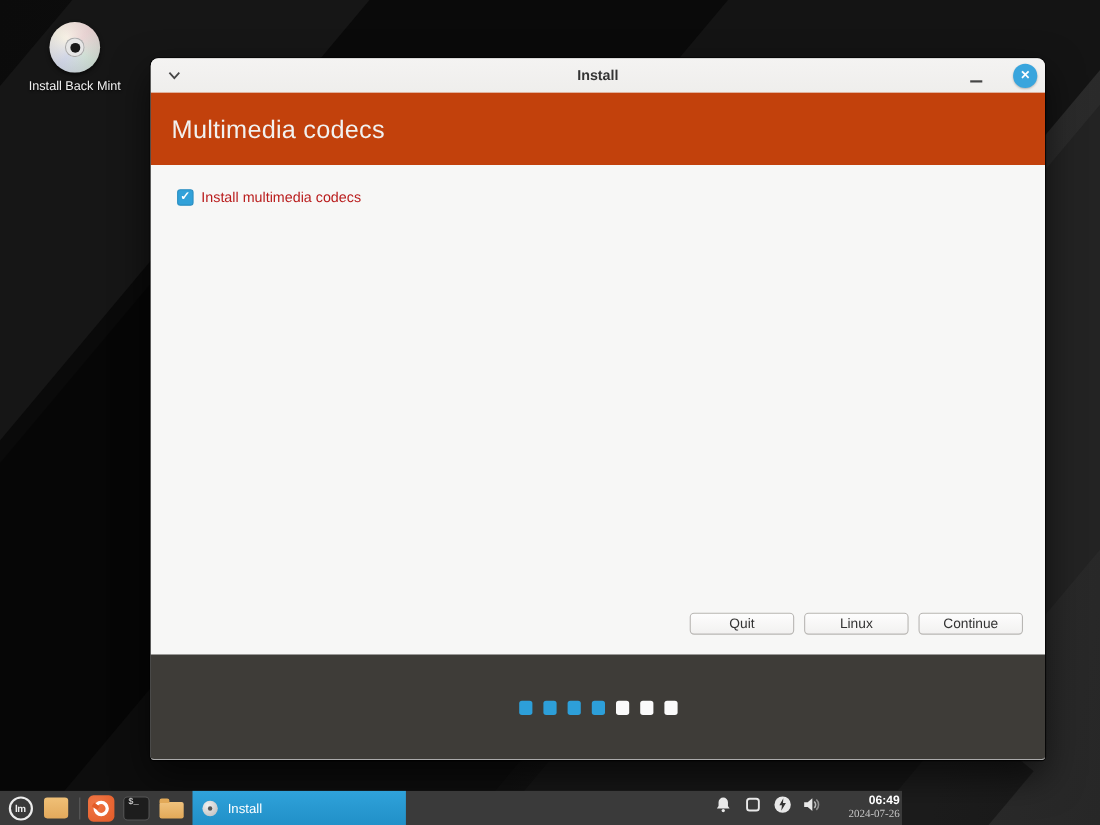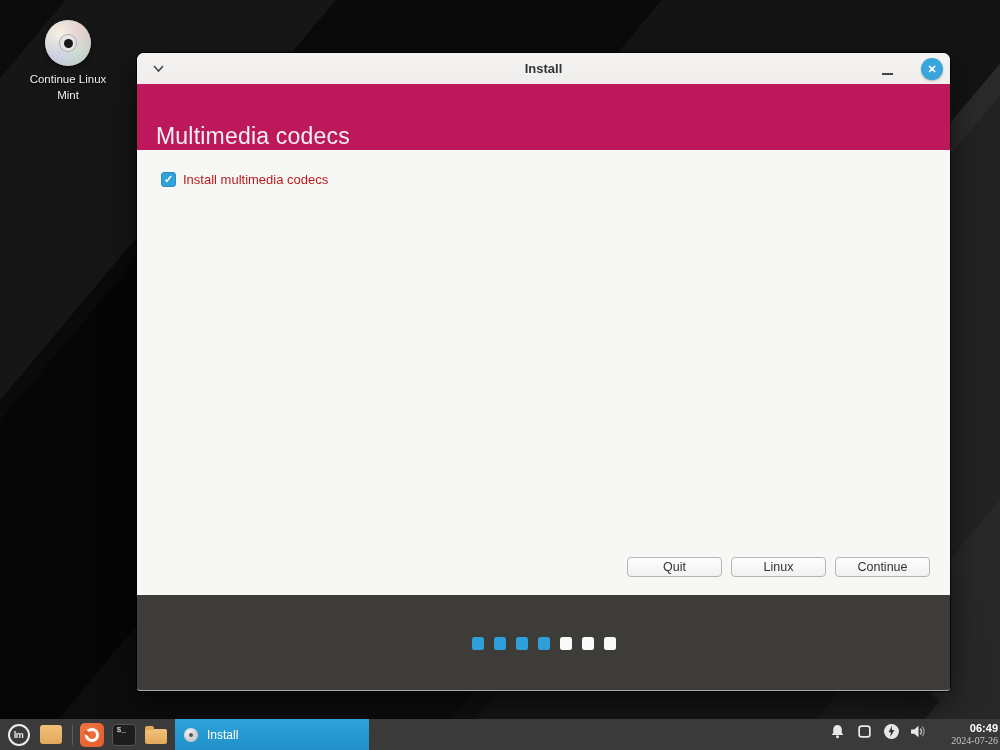--- a/index.html
+++ b/index.html
@@ -39,21 +39,21 @@
   .titlebar{position:relative;height:31px;flex:0 0 31px;background:linear-gradient(#f4f3f2,#efeeec);
         display:flex;align-items:center;}
   .titlebar .chevron{position:absolute;left:15px;top:9px;width:13px;height:13px;cursor:pointer;}
   .titlebar .title{flex:1;text-align:center;font-size:13px;font-weight:700;color:#343434;}
   .minimize-btn{position:absolute;right:50px;top:0;width:24px;height:31px;cursor:pointer;}
   .minimize-btn .dash{position:absolute;left:6px;top:20px;width:11px;height:2px;background:#454545;}
   .close-btn{position:absolute;right:7px;top:5px;width:22px;height:22px;border-radius:50%;
         background:#39a5dd;color:#fff;font-size:11px;font-weight:700;line-height:22px;
         text-align:center;cursor:pointer;box-shadow:0 1px 2px rgba(0,0,0,.25);}
 
-  .wheader{height:66px;flex:0 0 66px;background:#be185d;display:flex;align-items:flex-end;}
+  .wheader{height:66px;flex:0 0 66px;background:#c2410c;display:flex;align-items:center;}
   .wheader h1{margin:0 0 0 19px;font-size:23px;font-weight:400;letter-spacing:.2px;color:#f1f1f0;}
 
   .wcontent{position:relative;flex:1;background:#f7f7f6;}
   .cbrow{position:absolute;left:24px;top:22px;display:flex;align-items:center;cursor:pointer;}
   .checkbox{width:15px;height:15px;border-radius:3px;background:#bdbdbd;display:inline-flex;
         align-items:center;justify-content:center;border:1px solid #9a9a9a;box-sizing:border-box;}
   .cbrow.checked .checkbox{background:#31a1d9;border-color:#2b8fc2;}
   .checkbox .check{color:#fff;font-size:11px;line-height:1;font-weight:700;visibility:hidden;}
   .cbrow.checked .checkbox .check{visibility:visible;}
   .cbrow .cb-label{margin-left:7px;font-size:13px;color:#b91c1c;}
@@ -64,21 +64,21 @@
         color:#333;background:linear-gradient(#fdfdfd,#f2f1f0);border:1px solid #b8b6b3;
         border-radius:4px;cursor:pointer;}
 
   .wfooter{height:95px;flex:0 0 95px;background:#3e3c38;position:relative;}
   .dots{position:absolute;left:0;right:0;top:42px;display:flex;justify-content:center;gap:10px;}
   .dot{width:12px;height:13px;border-radius:2.5px;}
   .dot.filled{background:#2d9fd9;}
   .dot.empty{background:#fafafa;}
 
   
-  .taskbar{position:absolute;left:0;bottom:0;width:1000px;height:31px;background:#3a3a3a;
+  .taskbar{position:absolute;left:0;bottom:0;width:820px;height:31px;background:#3a3a3a;
         display:flex;align-items:center;z-index:5;}
   .launcher{width:27px;height:27px;margin-left:5px;display:flex;align-items:center;
         justify-content:center;cursor:pointer;flex:0 0 auto;}
   .mint-circle{width:22px;height:22px;border-radius:50%;border:2px solid #ececec;box-sizing:border-box;
         display:flex;align-items:center;justify-content:center;}
   .mint-circle span{font-size:9px;font-weight:700;color:#ececec;letter-spacing:-.5px;}
   .tan-square{width:22px;height:19px;border-radius:3px;background:linear-gradient(#efc077,#e3a95c);}
   .tb-sep{width:1px;height:20px;background:#5c5c5c;margin-left:8px;flex:0 0 auto;}
   .ff-icon{position:relative;width:24px;height:24px;border-radius:5px;
         background:radial-gradient(circle at 30% 30%, #f07746, #e35b27);}
@@ -119,21 +119,21 @@
     <div class="facet f3"></div>
     <div class="facet f4"></div>
     <div class="facet f5"></div>
   </div>
 
   <div class="desktop-icon">
     <div class="disc">
       <span class="hub"></span>
       <span class="hole"></span>
     </div>
-    <div class="icon-label">Continue Linux Mint</div>
+    <div class="icon-label">Install Back Mint</div>
   </div>
 
   <div class="window">
     <div class="titlebar">
       <svg class="chevron" viewBox="0 0 13 13">
         <polyline points="2,4 6.5,9 11,4" fill="none" stroke="#474747" stroke-width="1.6"></polyline>
       </svg>
       <div class="title">Install</div>
       <div class="minimize-btn">
         <span class="dash"></span>

